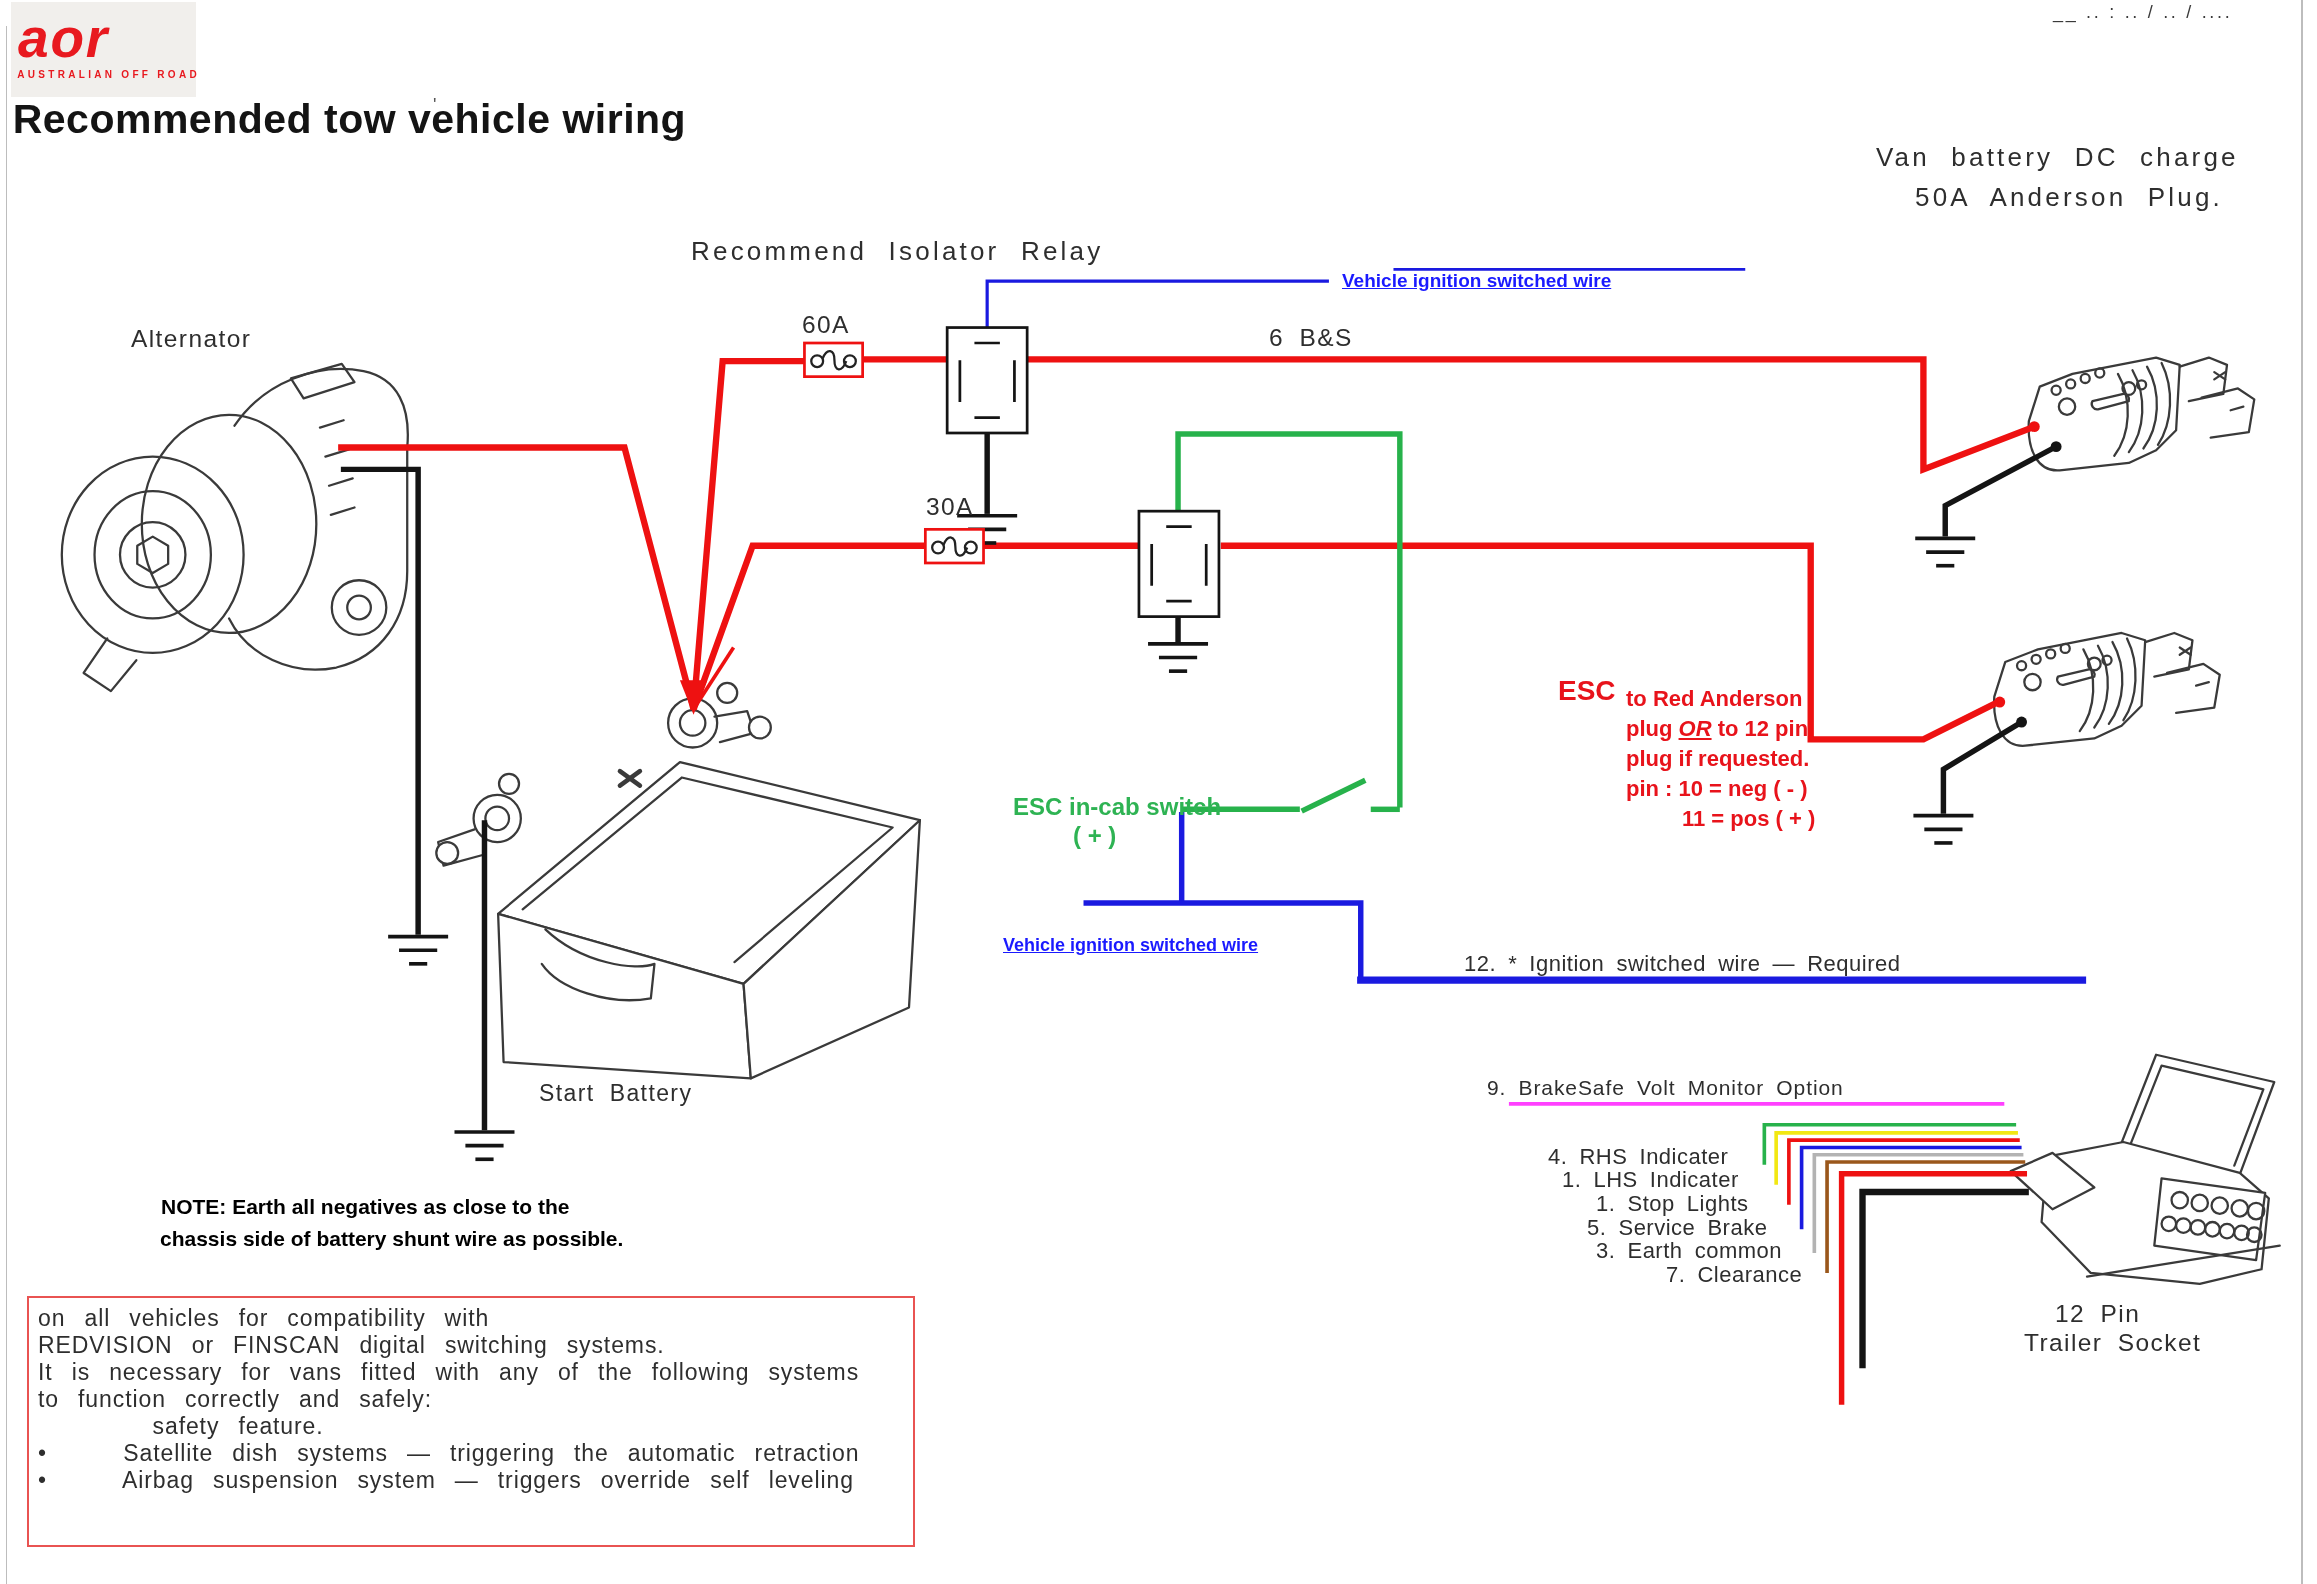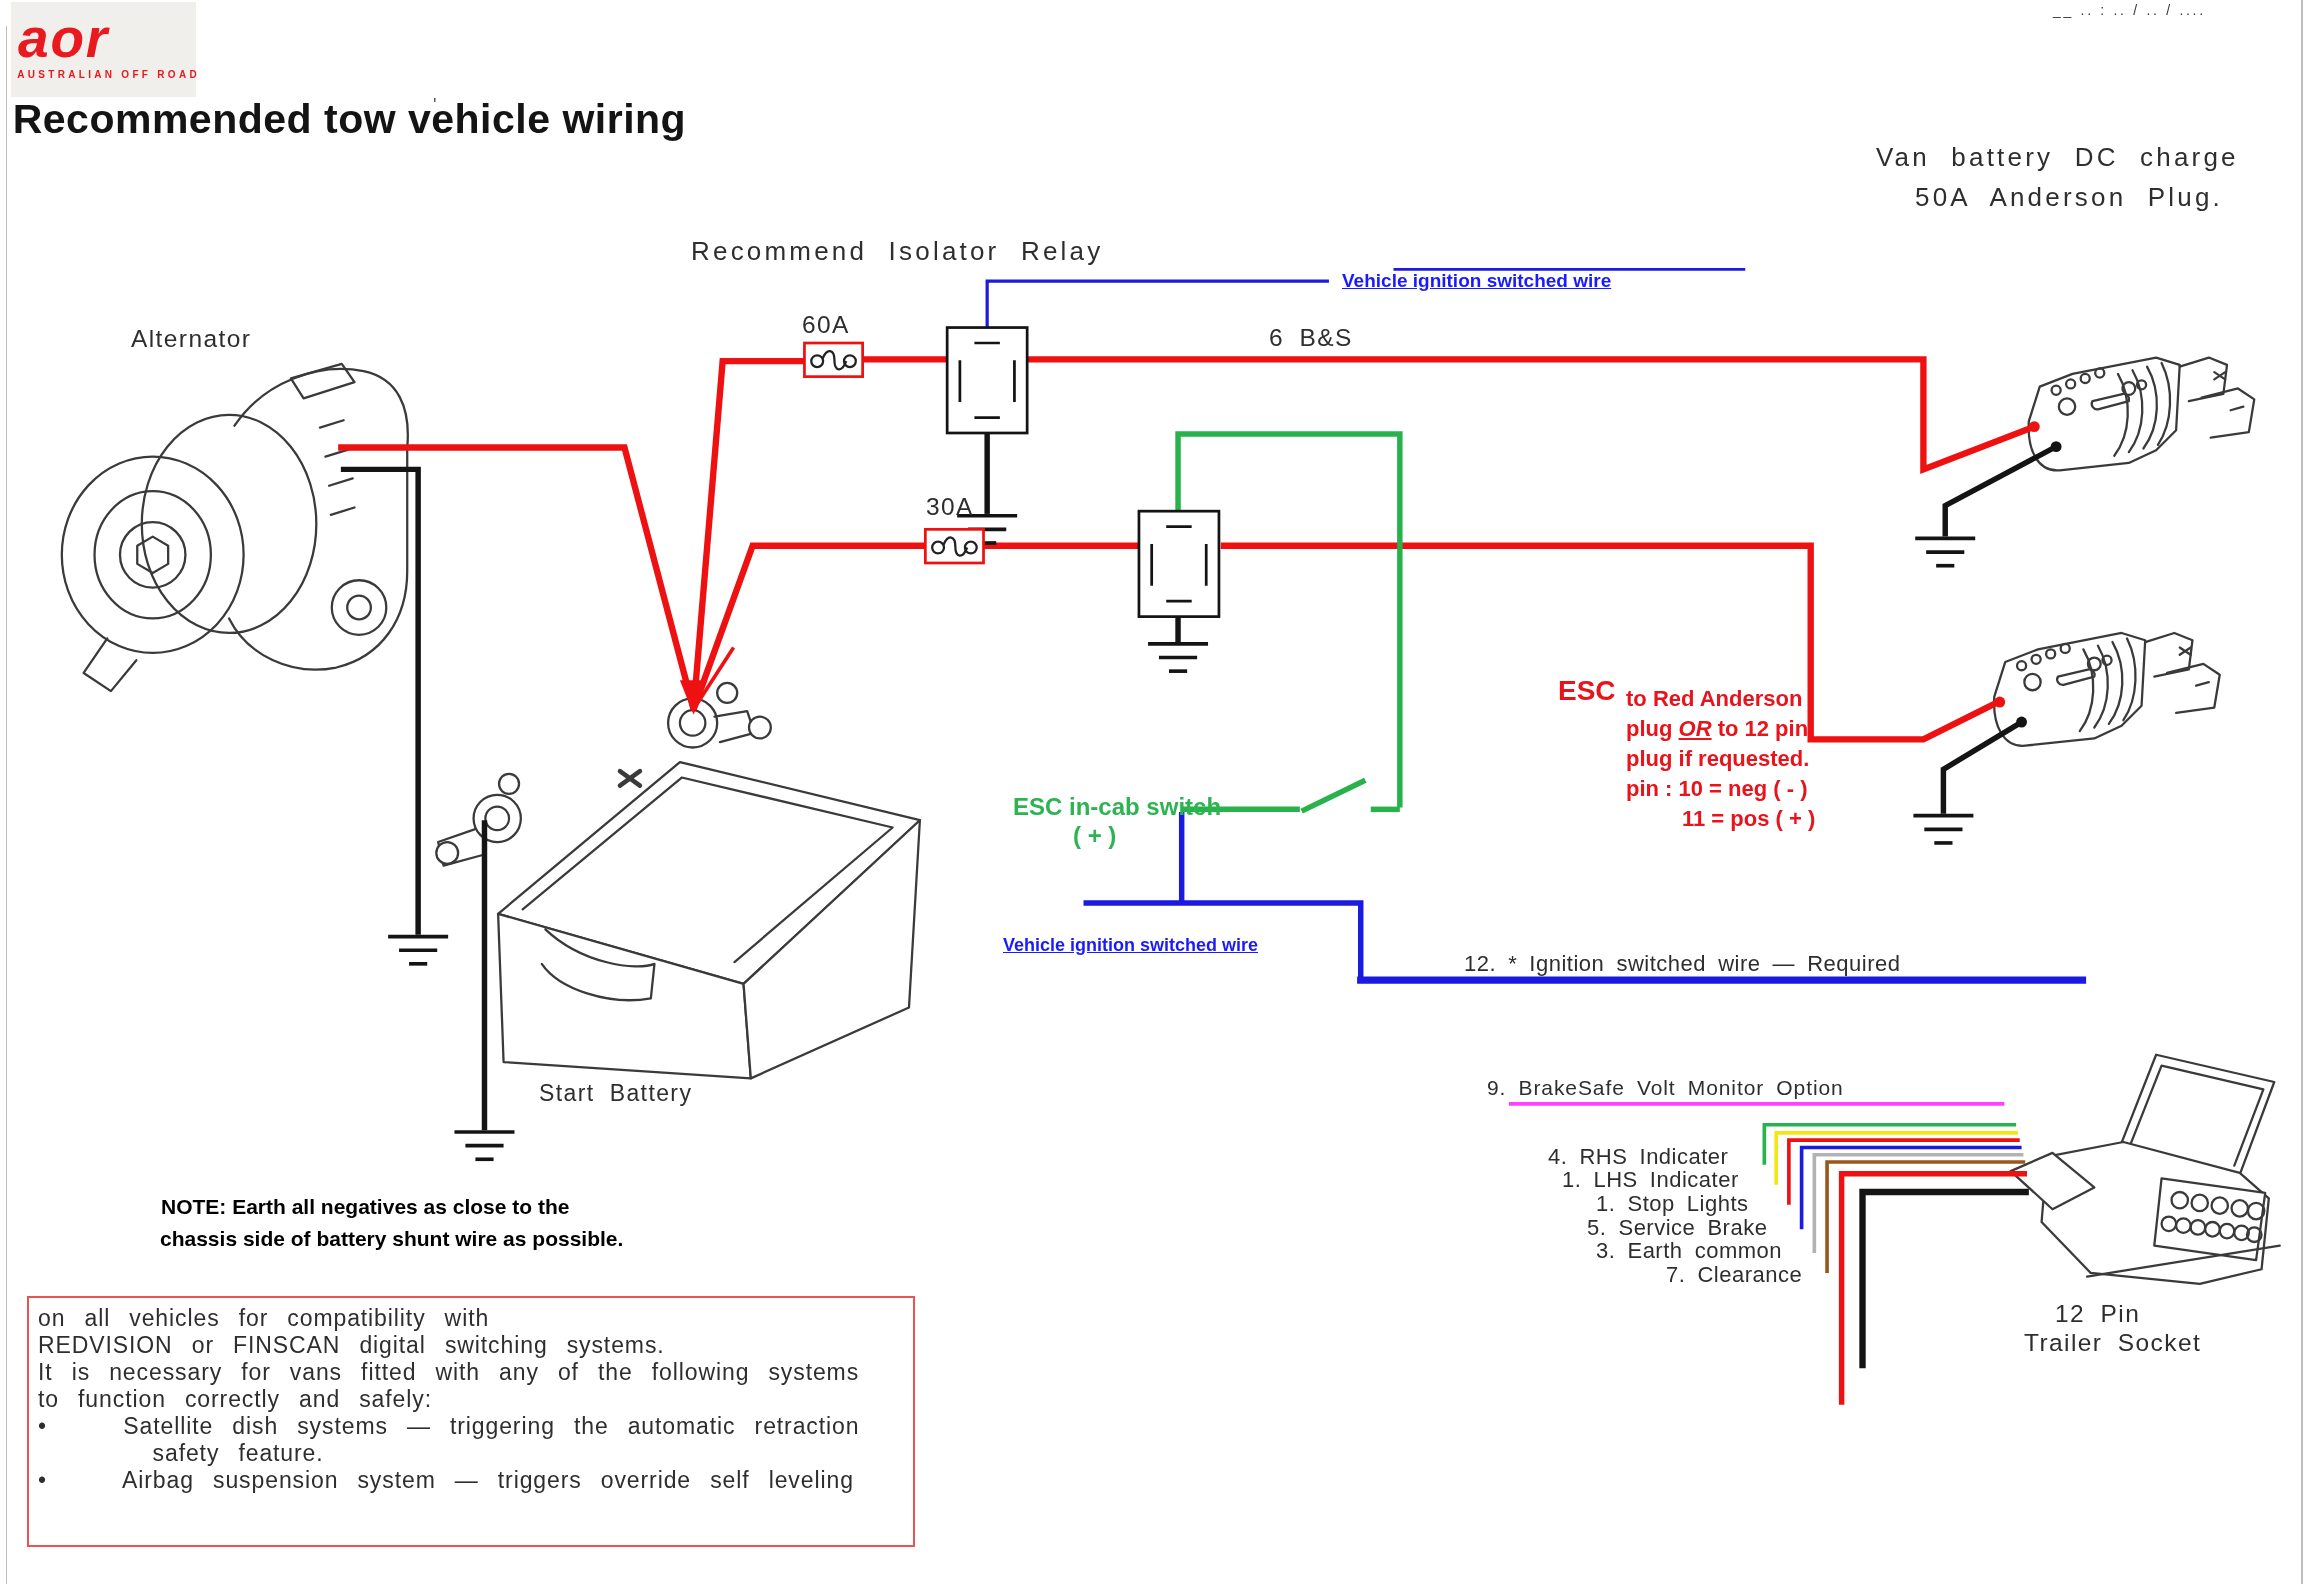--- a/index.html
+++ b/index.html
@@ -22,21 +22,21 @@
   .greenlbl{color:#2eb353;font-weight:700;font-size:24px;}
   .notebold{color:#000;font-weight:700;font-size:21px;}
   .notebox{position:absolute;left:27px;top:1296px;width:884px;height:247px;border:2.7px solid #e95352;background:#fff;}
   .noteline{position:relative;margin:0 0 0 9px;color:#2e2e2e;font-size:23px;line-height:27px;letter-spacing:0.9px;word-spacing:11.8px;white-space:pre;}
   .notebox .inner{padding-top:7.3px;}
   .pagetitle{color:#141414;font-weight:600;font-size:41px;letter-spacing:0.5px;}
   .logo-bg{position:absolute;left:11px;top:1.8px;width:185px;height:95px;background:#f1efec;}
   .logo-brand{position:absolute;left:18px;top:5.5px;color:#e8191f;font-weight:800;font-style:italic;font-size:55px;letter-spacing:1.8px;}
   .logo-tag{position:absolute;left:17.3px;top:69px;color:#e8191f;font-weight:700;font-size:10px;letter-spacing:3.3px;}
   .border-line{position:absolute;width:1.8px;background:#bdbdbd;}
-  .cropped{color:#3a3a3a;font-size:14px;letter-spacing:2.7px;}
+  .cropped{color:#3a3a3a;font-size:18px;letter-spacing:2.7px;}
   .tick{color:#555;font-size:18px;}
 </style>
 </head>
 <body>
 
 <div class="stage">
 
   <div class="border-line" style="left:5.5px;top:25.5px;height:1559px;"></div>
   <div class="border-line" style="left:2301px;top:0;height:1585px;"></div>
 
@@ -256,20 +256,20 @@
 
   <div class="abs notebold" style="left:161px;top:1195px;">NOTE: Earth all negatives as close to the</div>
   <div class="abs notebold" style="left:160px;top:1227px;">chassis side of battery shunt wire as possible.</div>
 
   <div class="notebox">
     <div class="inner">
       <div class="noteline">on all vehicles for compatibility with</div>
       <div class="noteline">REDVISION or FINSCAN digital switching systems.</div>
       <div class="noteline">It is necessary for vans fitted with any of the following systems</div>
       <div class="noteline">to function correctly and safely:</div>
+      <div class="noteline">      safety feature.</div>
       <div class="noteline">•    Satellite dish systems — triggering the automatic retraction</div>
-      <div class="noteline">      safety feature.</div>
       <div class="noteline">•    Airbag suspension system — triggers override self leveling</div>
     </div>
   </div>
 
 </div>
 
 
 </body></html>

